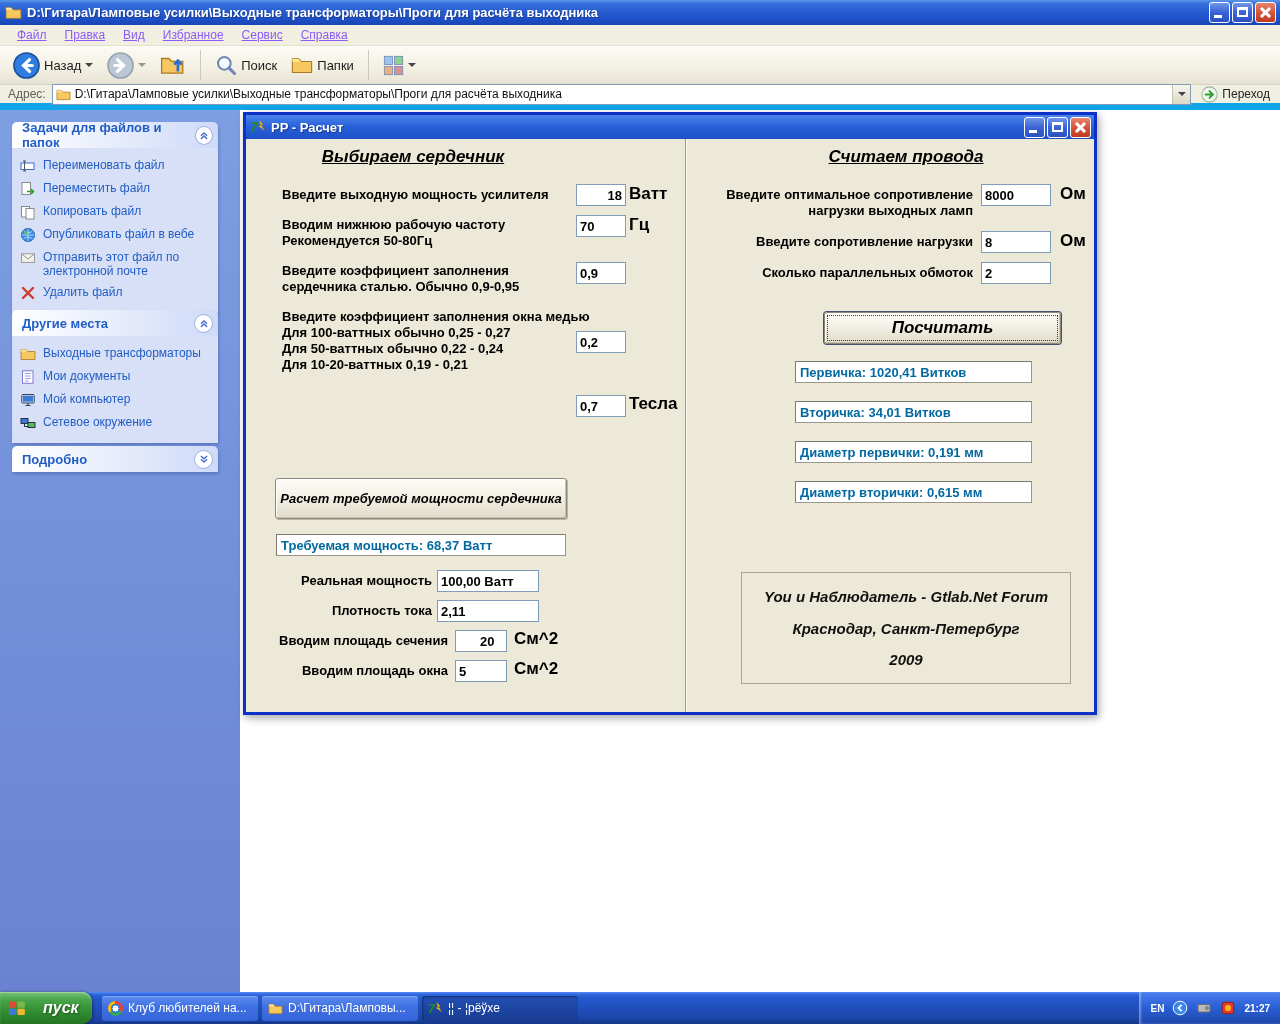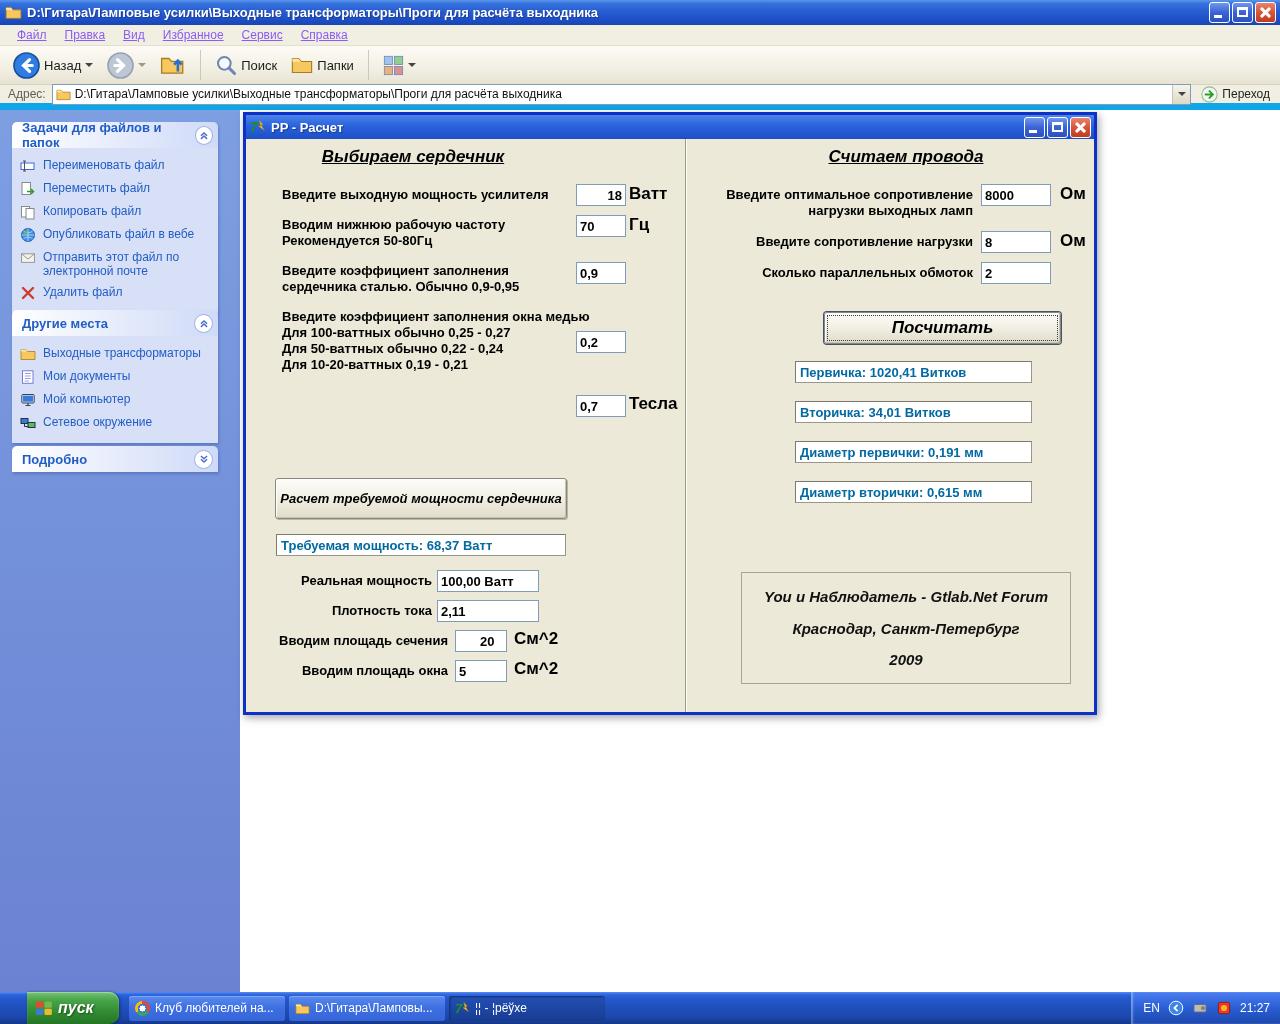--- a/index.html
+++ b/index.html
@@ -76,32 +76,32 @@
     border:1px solid #8b887a; border-radius:3px; box-shadow:inset 1px 1px 0 #fff, inset -1px -1px 0 #c9c5b2, 1px 1px 0 #b9b6a6;
     font-family:"Liberation Sans",sans-serif; font-weight:bold; font-style:italic; color:#000;
     display:flex; align-items:center; justify-content:center; cursor:pointer; }
   .xpbtn.focused { outline:1px dotted #3c3c3c; outline-offset:-4px; box-shadow:inset 1px 1px 0 #fff, inset -1px -1px 0 #c9c5b2, 0 0 0 1px #42536d;margin-left:29px; }
   .credit { position:absolute; border:1px solid #a8a595; display:flex; flex-direction:column; justify-content:space-evenly;
     text-align:center; font-weight:bold; font-style:italic; font-size:15px; color:#111; }
 
   
   .taskbar { position:absolute; left:0; top:992px; width:1280px; height:32px;
     background:linear-gradient(180deg,#5a8bf5 0%,#2d66dd 8%,#2458cd 20%,#1c46ab 80%,#143787 100%); display:flex; align-items:center; }
-  .startbtn { height:32px; width:92px; display:flex; align-items:center; gap:5px; padding-left:8px;
+  .startbtn { height:32px; width:92px; display:flex; align-items:center; gap:17px; padding-left:8px;
     border-radius:0 10px 10px 0;
     background:linear-gradient(180deg,#74c274 0%,#48a548 25%,#338e33 60%,#247424 100%);
-    box-shadow:inset 0 1px 1px #a5d9a5, 1px 0 3px rgba(0,0,0,.4); cursor:pointer;margin-left:27px; }
+    box-shadow:inset 0 1px 1px #a5d9a5, 1px 0 3px rgba(0,0,0,.4); cursor:pointer; }
   .start-text { color:#fff; font-weight:bold; font-style:italic; font-size:16px; text-shadow:1px 1px 2px #1c501c; }
   .taskbtn { height:25px; width:156px; margin-left:4px; display:flex; align-items:center; gap:5px; padding:0 6px; border-radius:3px;
     background:linear-gradient(180deg,#5a8bee 0%,#3f70e2 45%,#3565d8 100%); box-shadow:inset 0 1px 0 #7fa6f2; cursor:pointer; }
   .taskbtn.pressed { background:linear-gradient(180deg,#2350b4 0%,#1c44a0 60%,#193c90 100%); box-shadow:inset 1px 1px 2px #12306e; }
   .task-label { color:#fff; font-size:12px; white-space:nowrap; overflow:hidden; }
   .tray { margin-left:auto; height:32px; display:flex; align-items:center; gap:8px; padding:0 10px 0 12px;
     background:linear-gradient(180deg,#4a7df0 0%,#2a5ed4 50%,#1d48ac 100%); box-shadow:inset 2px 0 2px rgba(255,255,255,.35); }
-  .tray-text { color:#fff; font-size:12px; }
+  .tray-text { color:#fff; font-size:10px;font-weight:bold; }
   .chrome-ic { width:15px; height:15px; border-radius:50%;
     background:radial-gradient(circle at 50% 50%, #fff 0 28%, #3a7bd5 29% 45%, transparent 46%),
       conic-gradient(#ea4335 0 33%, #34a853 33% 66%, #fbbc05 66% 100%); }
 </style>
 </head>
 <body>
 
 <svg width="0" height="0" style="position:absolute">
   <defs>
     <symbol id="sym-folder" viewBox="0 0 16 16">

